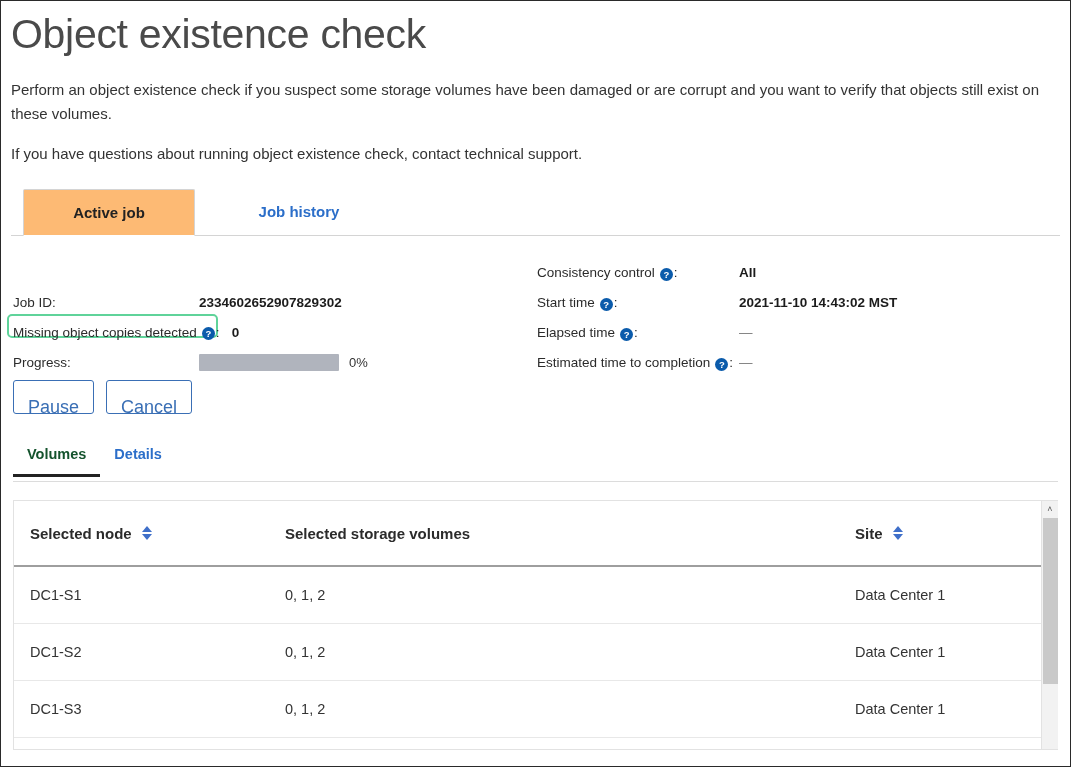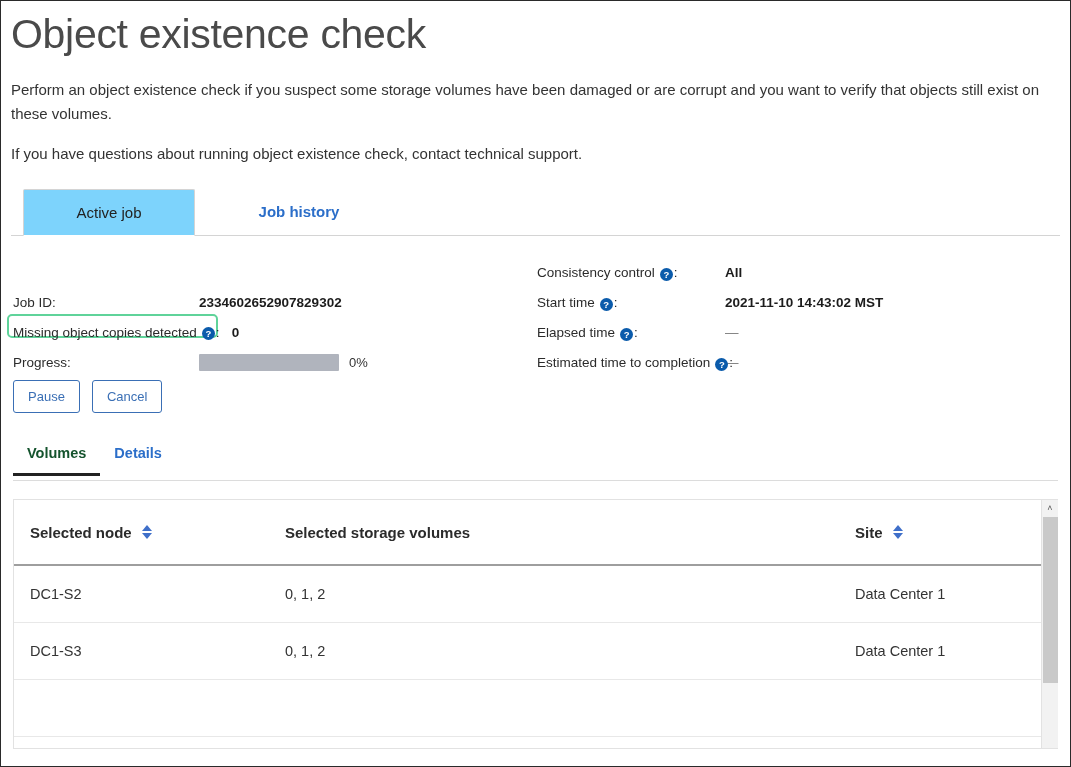--- a/index.html
+++ b/index.html
@@ -53,23 +53,23 @@
     display: flex;
     align-items: center;
     justify-content: center;
     font-size: 15px;
     cursor: pointer;
     user-select: none;
   }
   .main-tab.active {
     left: 12px;
     width: 172px;
-    font-weight: normal;
+    font-weight: bold;
     color: #222;
-    background: #7dd3fc;
+    background: #fdba74;
     border: 1px solid #d4d4d4;
     border-bottom: 1px solid #fff;
     margin-bottom: -1px;
     border-radius: 2px 2px 0 0;
   }
   .main-tab.inactive {
     left: 208px;
     width: 160px;
     color: #2b6ec9;
     font-weight: bold;
@@ -87,21 +87,21 @@
     align-items: center;
     height: 20px;
     font-size: 13.5px;
     color: #2b2b2b;
   }
   .flabel { white-space: nowrap; }
   .fvalue { font-weight: bold; color: #1c1c1c; white-space: nowrap; }
   .fvalue.dash { font-weight: normal; color: #767676; }
 
   .col-left  { left: 12px; }
-  .col-right { left: 536px; }
+  .col-right { left: 536px; gap: 14px; }
 
   .r0 { top: 4px; }
   .r1 { top: 34px; }
   .r2 { top: 64px; }
   .r3 { top: 94px; }
 
   .lw-left  { display:inline-block; width: 186px; }
   .lw-right { display:inline-block; width: 188px; }
 
   
@@ -154,26 +154,26 @@
   
   .actions {
     position: relative;
     margin: 0 0 0 12px;
     display: flex;
     gap: 12px;
   }
   .btn {
     min-width: 63px;
     height: 33px;
-    padding: 8px 14px;
+    padding: 16px 14px;
     background: #fff;
     border: 1px solid #3a6fb5;
     border-radius: 3px;
     color: #3a6fb5;
-    font-size: 13px;
+    font-size: 18px;
     font-family: "Liberation Sans", sans-serif;
     cursor: pointer;
   }
 
   
   .sub-tabs {
     position: relative;
     margin: 30px 12px 0 12px;
     height: 38px;
     border-bottom: 1px solid #dcdcdc;
@@ -375,20 +375,25 @@
               <span class="sorter">
                   <i class="up"></i>
                   <i class="down"></i>
                 </span>
             </span>
           </th>
         </tr>
       </thead>
       <tbody>
         <tr>
+          <td>DC1-S1</td>
+          <td>0, 1, 2</td>
+          <td>Data Center 1</td>
+        </tr>
+        <tr>
           <td>DC1-S2</td>
           <td>0, 1, 2</td>
           <td>Data Center 1</td>
         </tr>
         <tr>
           <td>DC1-S3</td>
           <td>0, 1, 2</td>
           <td>Data Center 1</td>
         </tr>
         <tr>

